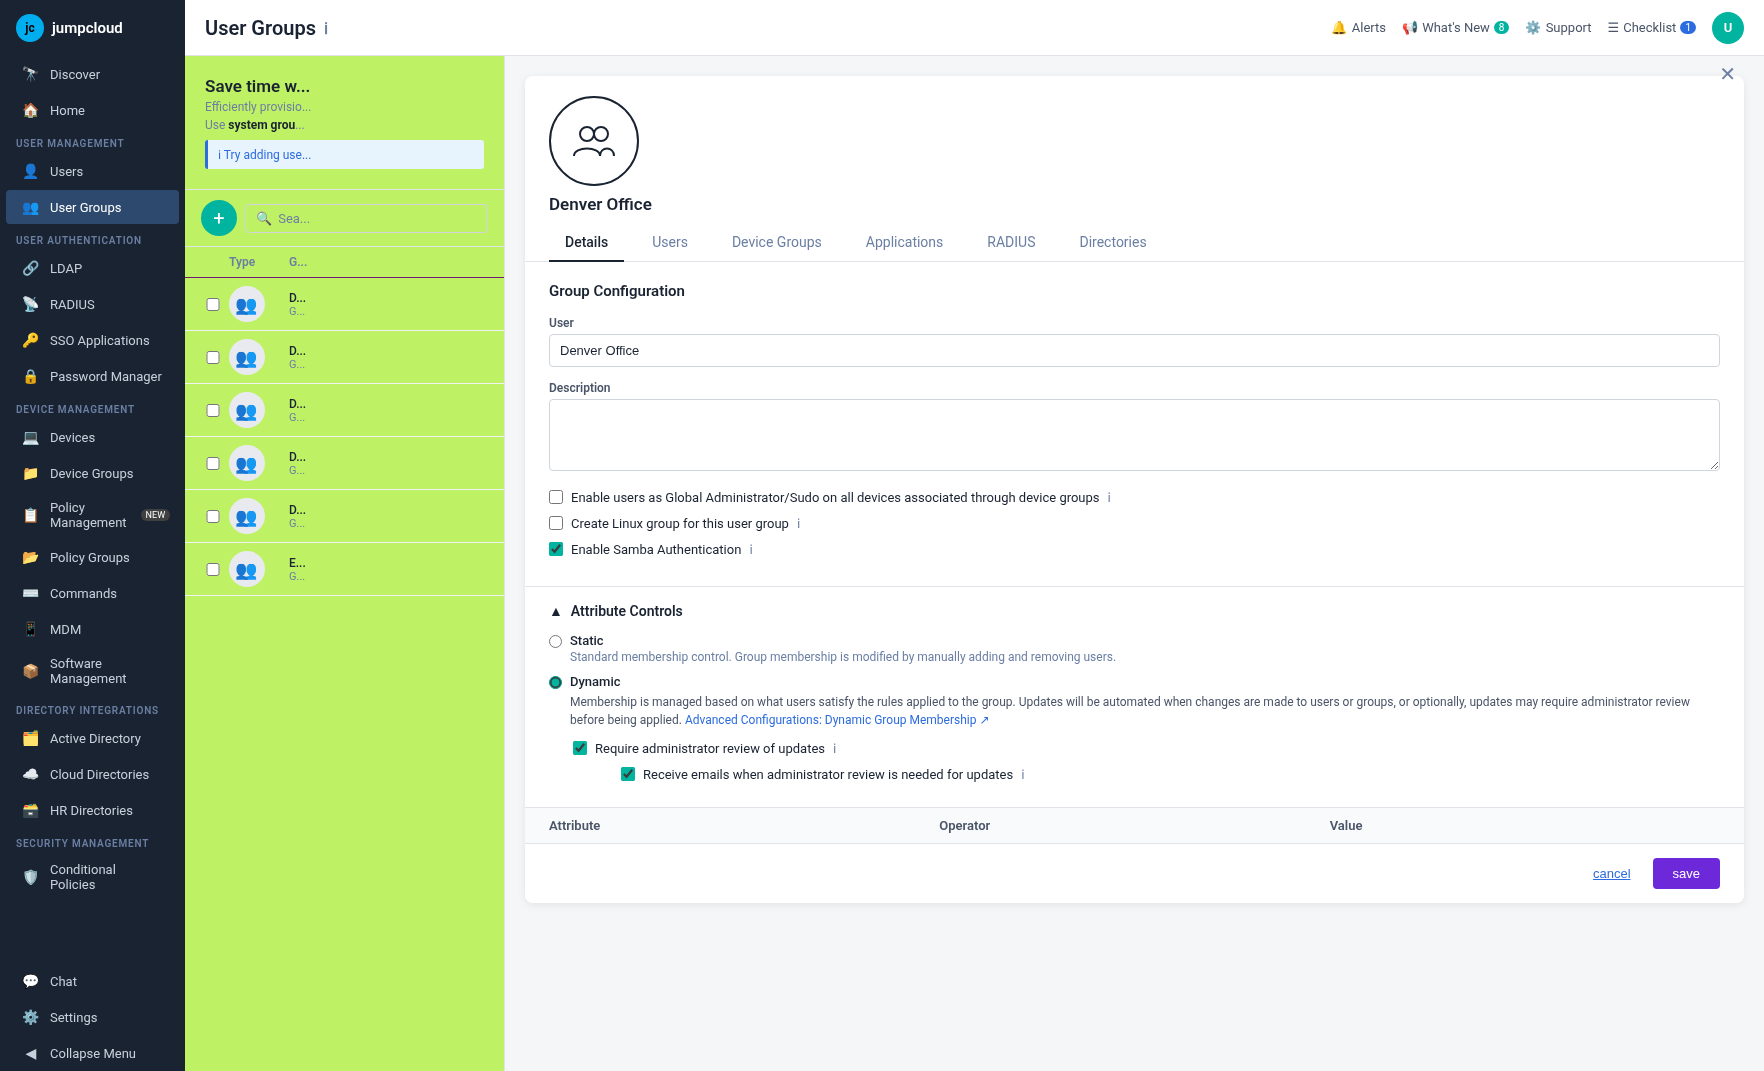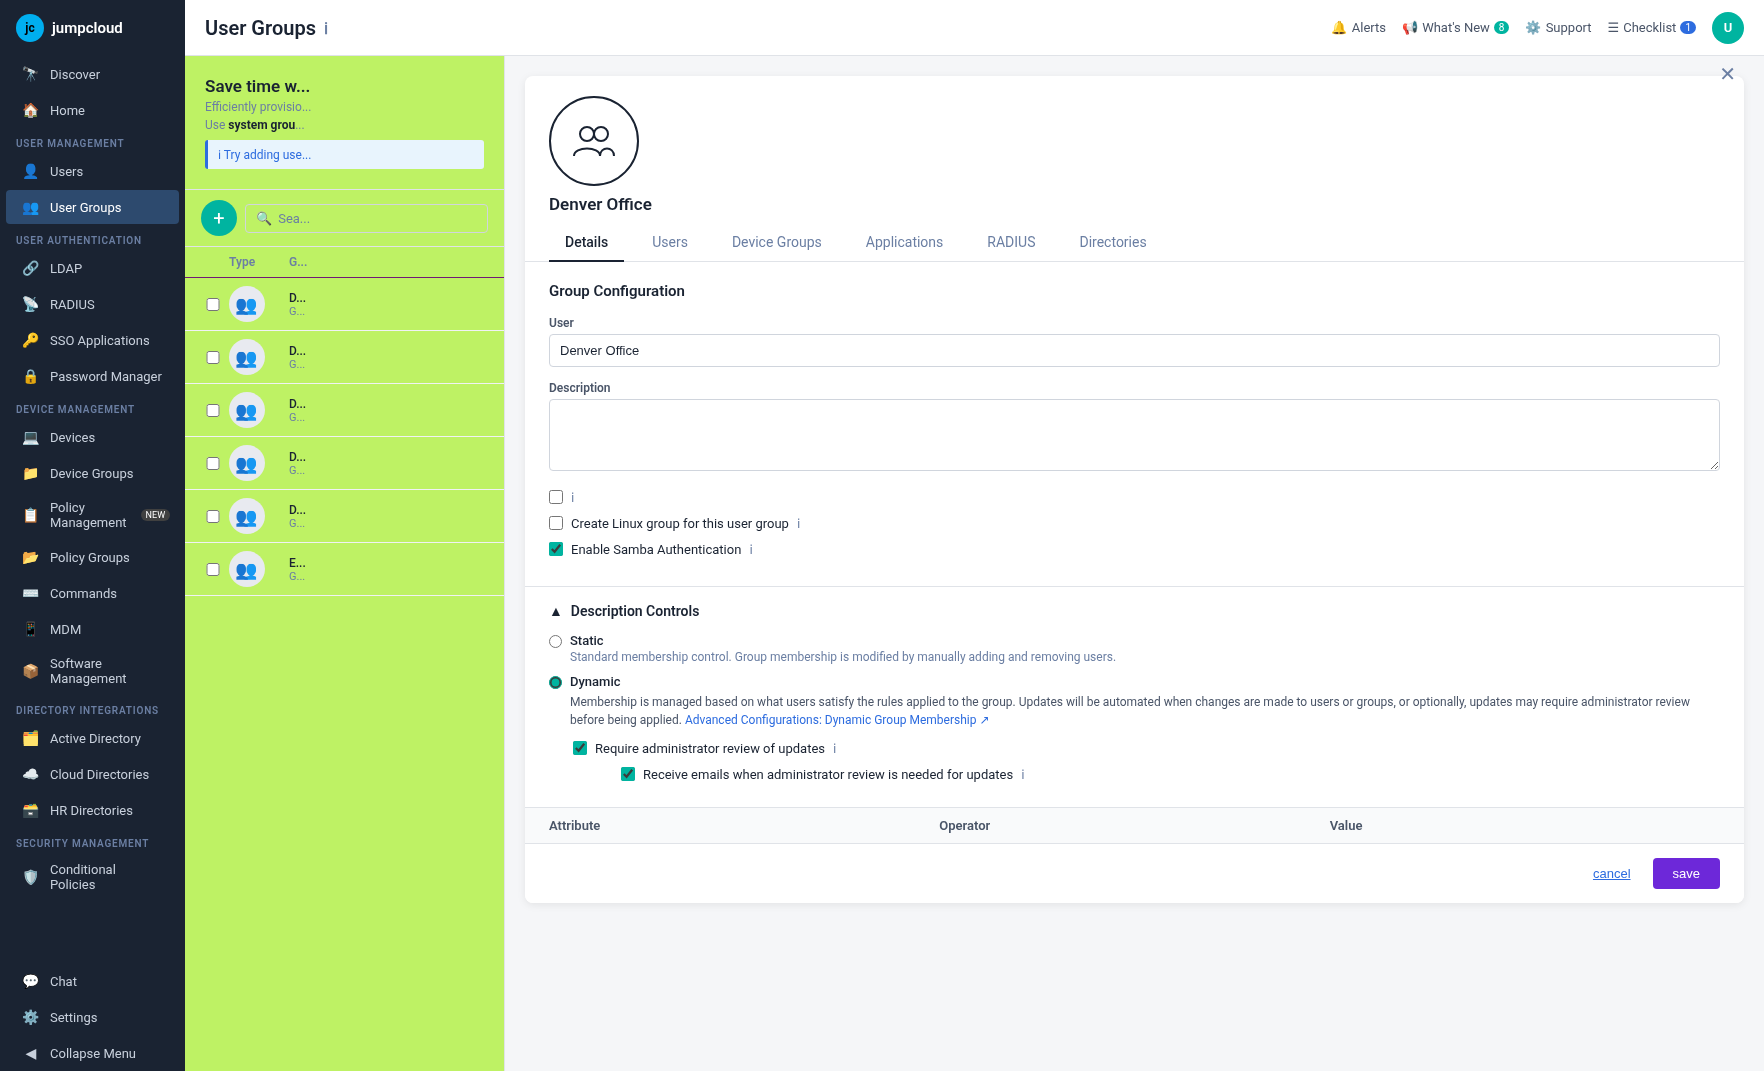--- a/index.html
+++ b/index.html
@@ -693,38 +693,39 @@
           <div class="form-group">
             <div class="form-label">User</div>
             <input class="form-input" type="text" value="Denver Office" style="">
           </div>
           <div class="form-group">
             <div class="form-label">Description</div>
             <textarea class="form-textarea" style=""></textarea>
           </div>
           <div class="checkbox-row">
             <input type="checkbox" class="teal-checkbox" style="">
+            <label>Enable users as Global Administrator/Sudo on all devices associated through device groups</label>
             <span class="info-icon">ℹ</span>
           </div>
           <div class="checkbox-row">
             <input type="checkbox" class="teal-checkbox" style="">
             <label>Create Linux group for this user group</label>
             <span class="info-icon">ℹ</span>
           </div>
           <div class="checkbox-row">
             <input type="checkbox" class="teal-checkbox" checked="" style="">
             <label>Enable Samba Authentication</label>
             <span class="info-icon">ℹ</span>
           </div>
         </div>
 
         <div class="membership-section">
           <div class="membership-header">
             <span>▲</span>
-            <span>Description Controls</span>
+            <span>Attribute Controls</span>
           </div>
           <div class="radio-option">
             <input type="radio" name="membership" style="">
             <div>
               <div class="radio-label">Static</div>
               <div class="radio-desc">Standard membership control. Group membership is modified by manually adding and removing users.</div>
             </div>
           </div>
           <div class="radio-option">
             <input type="radio" name="membership" checked="" style="accent-color: rgb(0, 180, 160);">

